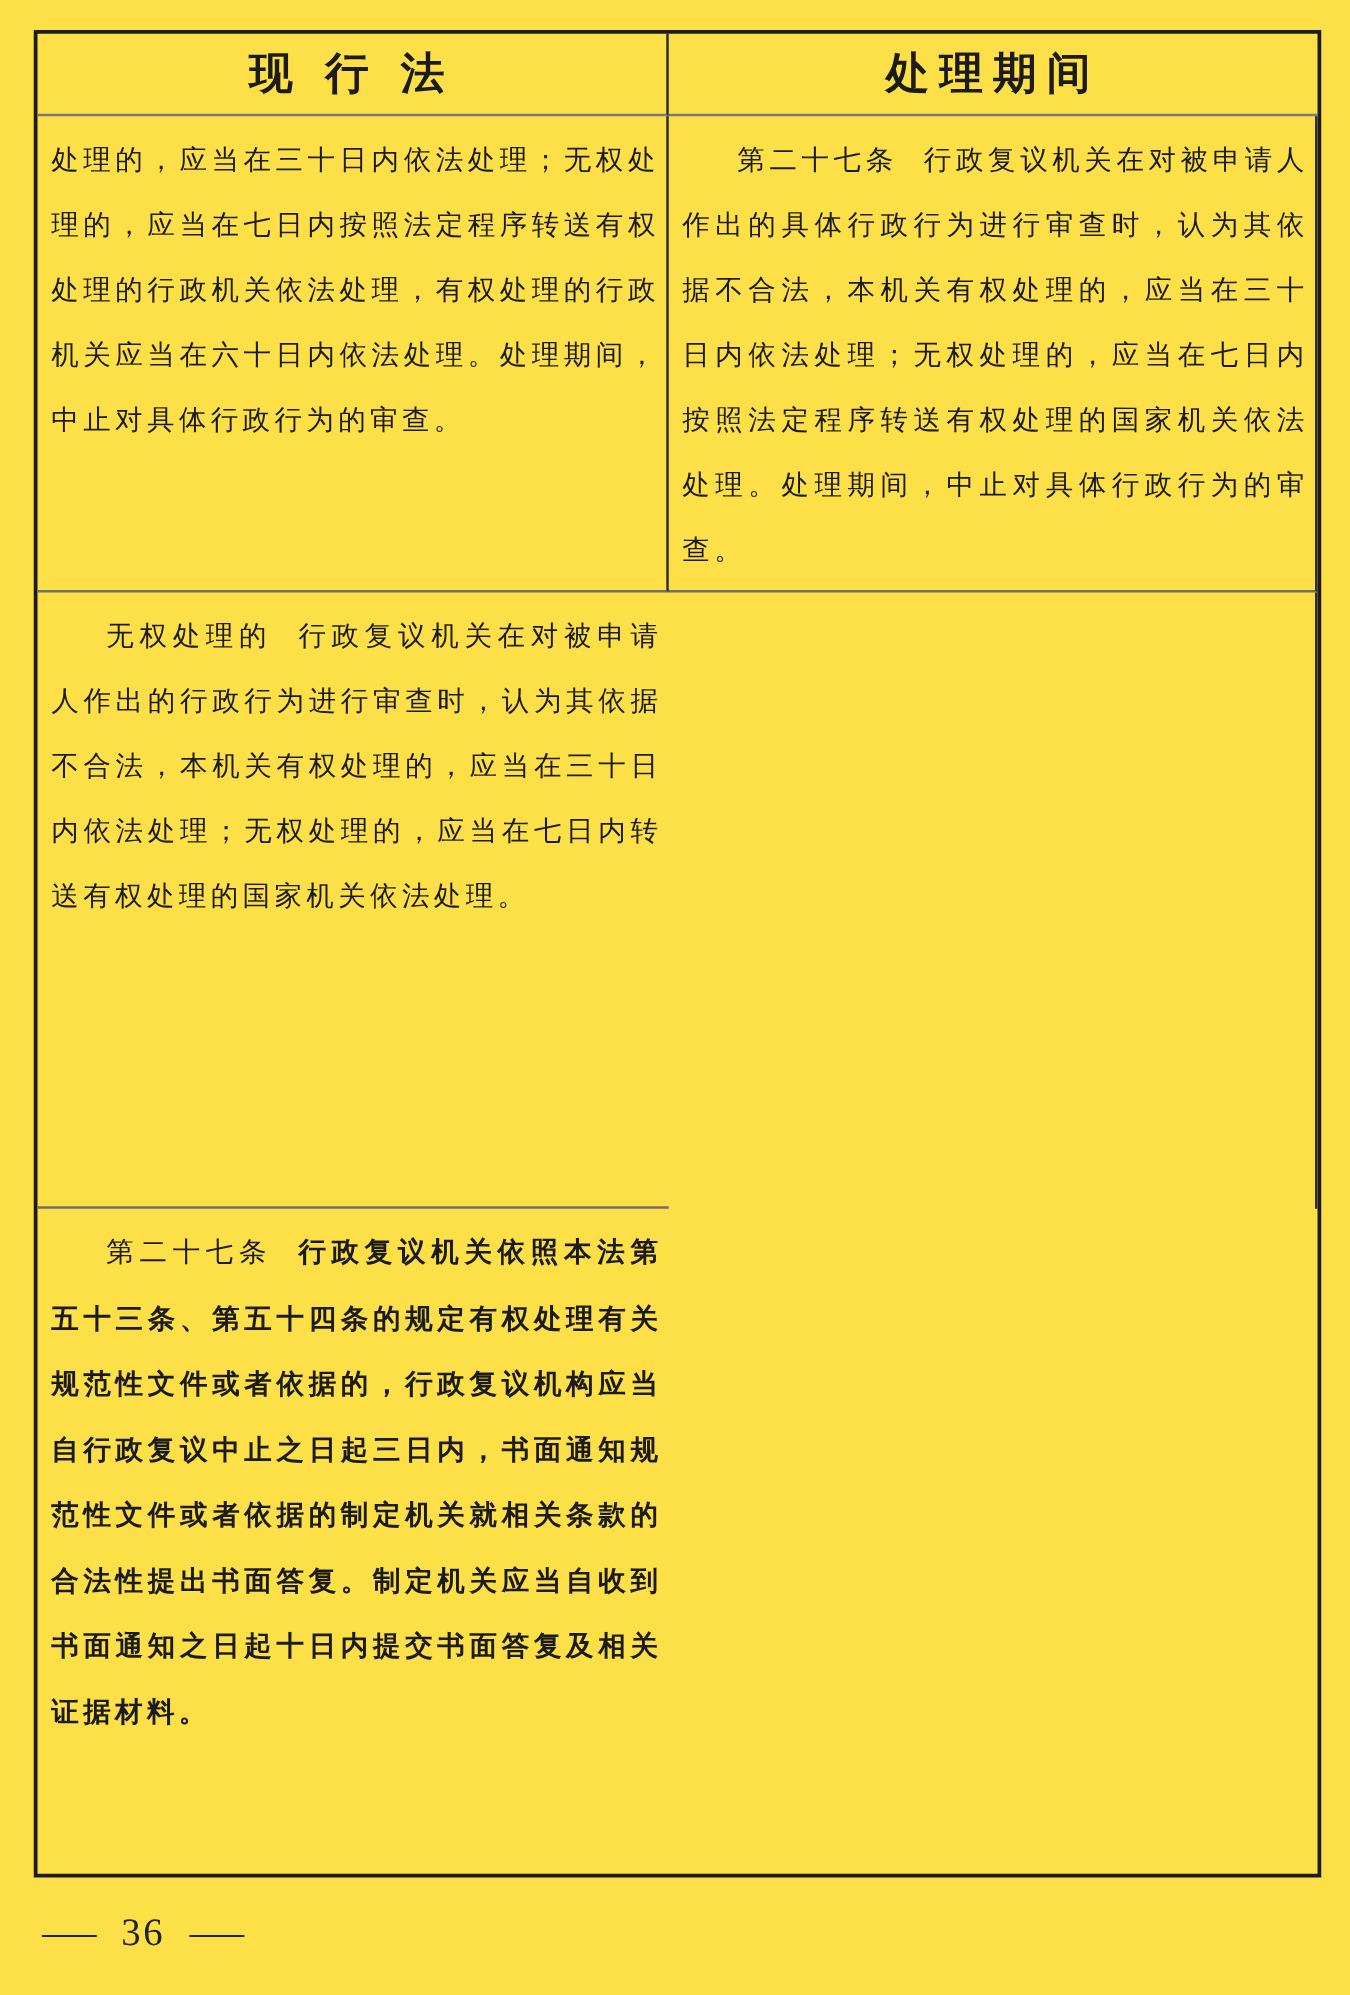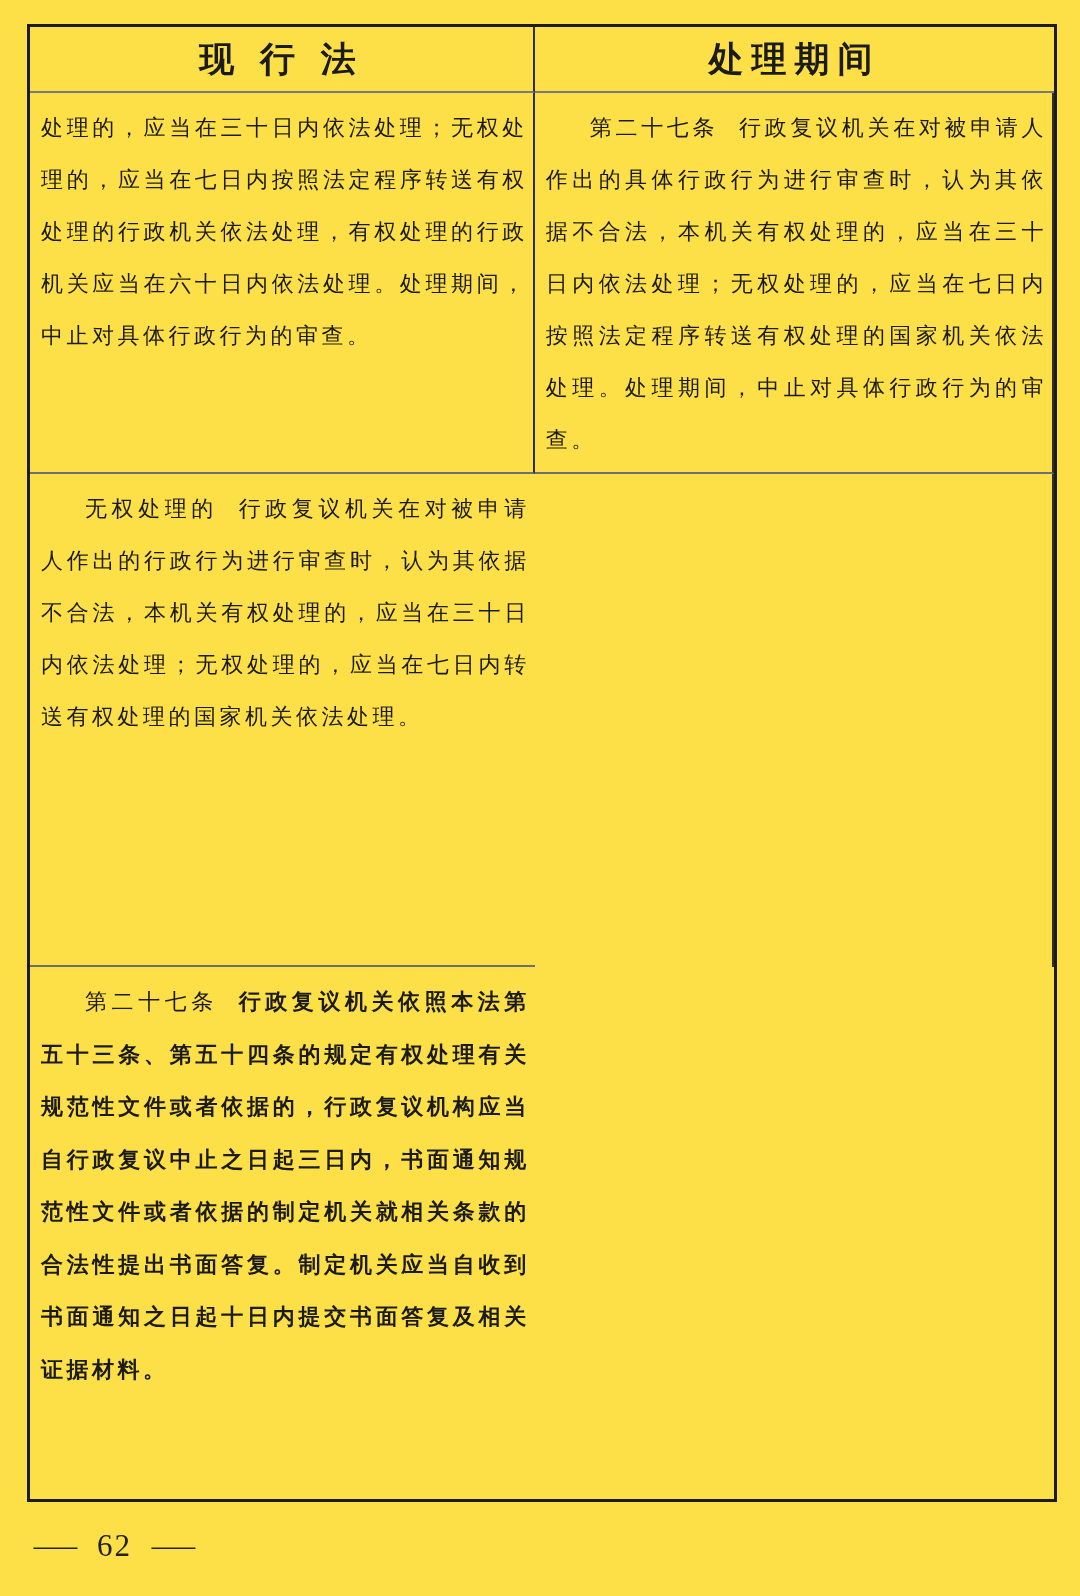--- a/index.html
+++ b/index.html
@@ -106,17 +106,17 @@
     <div class="cell col-left">
     </div>
     <div class="cell bold-cell">
       <p class="para-indent"><span class="term">第二十七条</span><span>行政复议机关依照本法第五十三条、第五十四条的规定有权处理有关规范性文件或者依据的，行政复议机构应当自行政复议中止之日起三日内，书面通知规范性文件或者依据的制定机关就相关条款的合法性提出书面答复。制定机关应当自收到书面通知之日起十日内提交书面答复及相关证据材料。</span></p>
     </div>
 
   </div>
 
   <div class="footer">
     <span class="dash">—</span>
-    <span>62</span>
+    <span>36</span>
     <span class="dash">—</span>
   </div>
 
 </div>
 
 </body></html>

